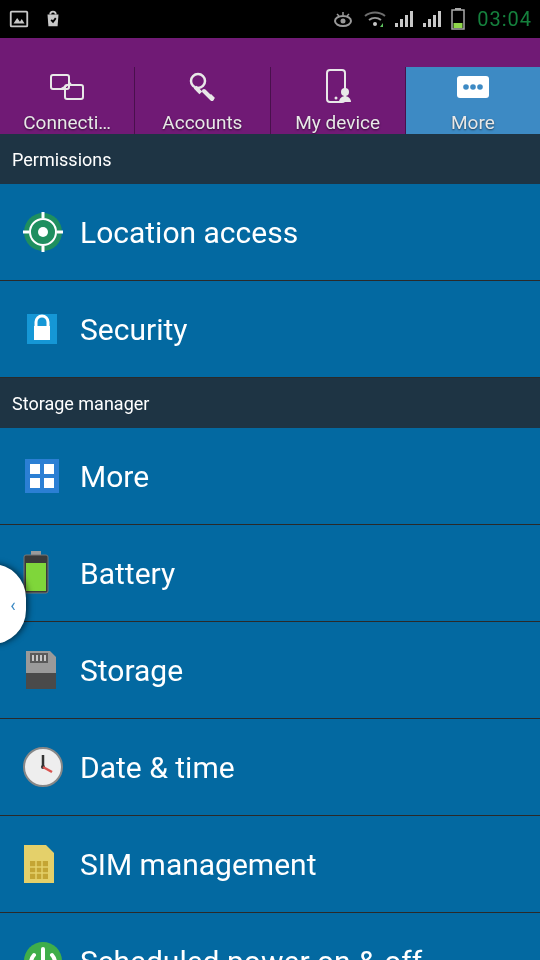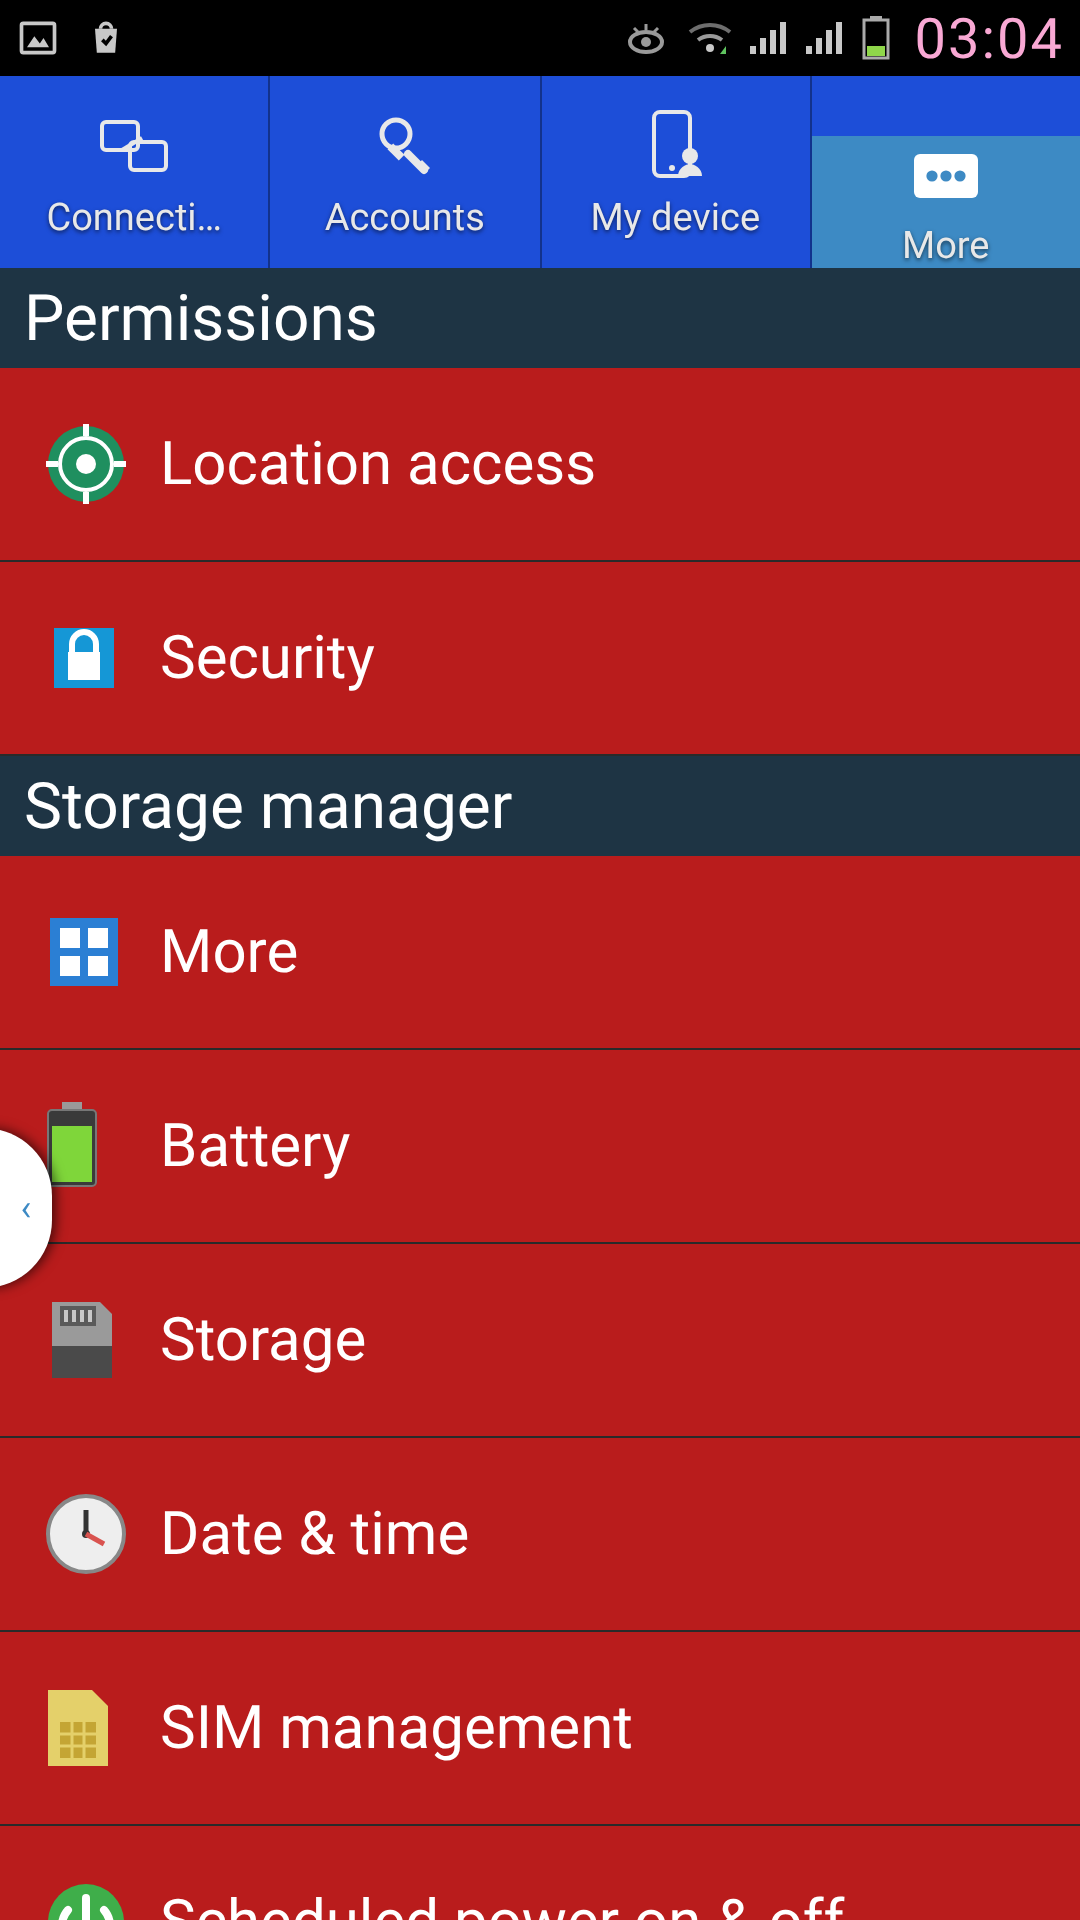--- a/index.html
+++ b/index.html
@@ -2,36 +2,36 @@
 <html><head>
 <meta charset="utf-8">
 <style>
   * { margin: 0; padding: 0; box-sizing: border-box; }
   html, body { width: 540px; height: 960px; background: #000; font-family: Roboto, Arial, sans-serif; overflow: hidden; }
   
   
   .status-bar { height: 38px; background: #000; display: flex; align-items: center; padding: 0 8px; color: #c8c8c8; }
   .status-left { display: flex; gap: 12px; }
   .status-right { margin-left: auto; display: flex; gap: 8px; align-items: center; }
-  .clock { font-size: 28px; color: #f9a8d4; letter-spacing: 1px; margin-left: 4px; }
+  .clock { font-size: 20px; color: #15803d; letter-spacing: 1px; margin-left: 4px; }
   .sb-icon { display: inline-flex; align-items: center; justify-content: center; }
   
   
-  .tabs { height: 96px; display: flex; background: #1d4ed8; }
+  .tabs { height: 96px; display: flex; background: #701a75; align-items: flex-end; }
   .tab { flex: 1; display: flex; flex-direction: column; align-items: center; justify-content: center; border-right: 1px solid rgba(0,0,0,0.35); color: #e8e8e8; font-size: 19px; position: relative; cursor: pointer; }
   .tab:last-child { border-right: none; margin-top: 30px; }
   .tab.active { background: #3d8ac4; }
   .tab .tab-icon { height: 40px; display: flex; align-items: center; justify-content: center; margin-bottom: 4px; }
   .tab-label { text-shadow: 0 1px 2px rgba(0,0,0,0.6); max-width: 100%; overflow: hidden; text-overflow: ellipsis; white-space: nowrap; padding: 0 6px; }
   
   
-  .section-header { height: 50px; background: #1e3444; color: #fff; font-size: 32px; display: flex; align-items: center; padding: 0 12px; }
-  
-  
-  .row { height: 97px; background: #b91c1c; display: flex; align-items: center; padding: 0 22px; border-bottom: 1px solid #2a2a2a; cursor: pointer; }
+  .section-header { height: 50px; background: #1e3444; color: #fff; font-size: 18px; display: flex; align-items: center; padding: 0 12px; }
+  
+  
+  .row { height: 97px; background: #0369a1; display: flex; align-items: center; padding: 0 22px; border-bottom: 1px solid #2a2a2a; cursor: pointer; }
   .row .row-icon { width: 56px; height: 44px; display: flex; align-items: center; justify-content: flex-start; }
   .row .row-label { color: #fff; font-size: 30px; margin-left: 2px; }
   
   
   .side-handle { position: absolute; left: -8px; top: 430px; width: 34px; height: 80px; background: #fff; border-radius: 0 40px 40px 0; display: flex; align-items: center; justify-content: center; box-shadow: 2px 0 6px rgba(0,0,0,0.6); z-index: 10; cursor: pointer; }
   .side-handle span { color: #3d8ac4; font-size: 18px; margin-left: 8px; }
   
   .content { position: relative; height: calc(100% - 38px - 96px); overflow: hidden; }
 </style>
 </head>

